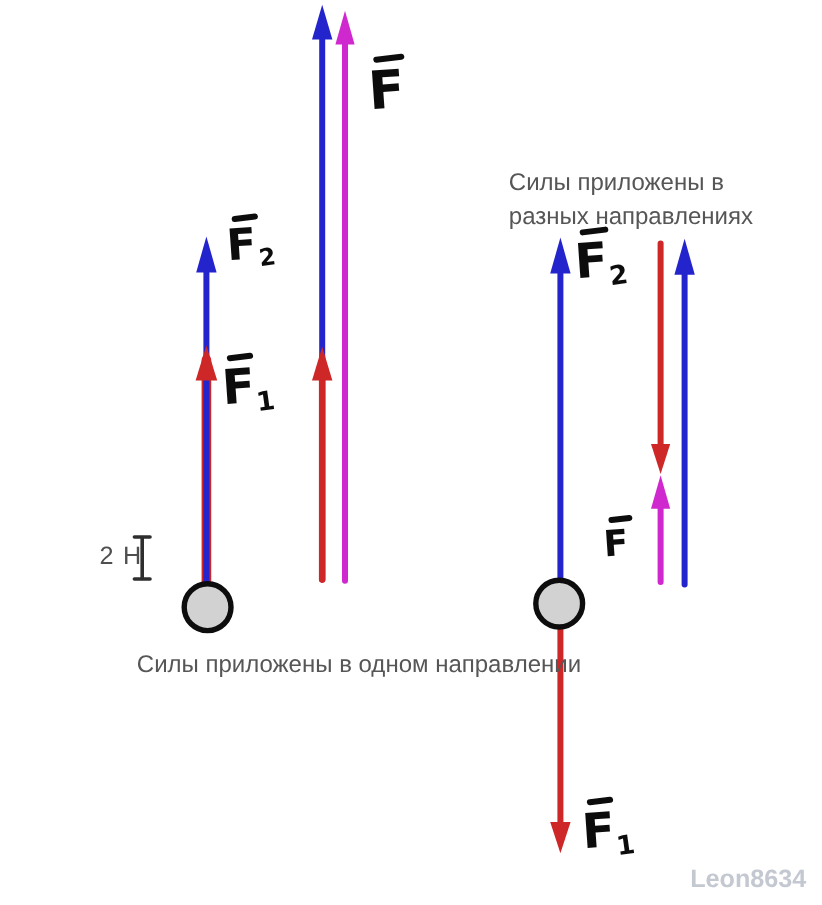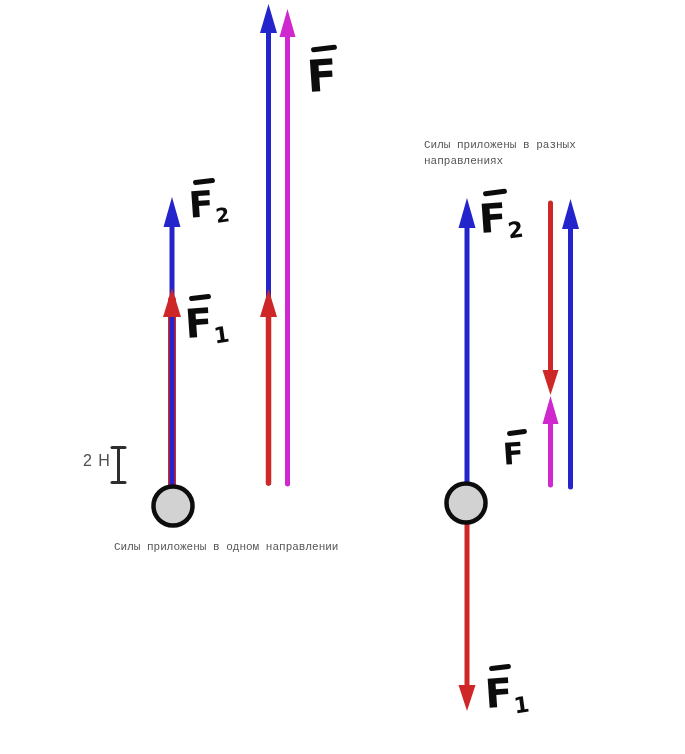--- a/index.html
+++ b/index.html
@@ -3,23 +3,23 @@
 <meta charset="utf-8">
 <style>
   html,body{margin:0;padding:0;background:#ffffff;}
   .canvas{
     position:relative;width:685px;height:754px;background:#ffffff;overflow:hidden;
     font-family:"Liberation Sans",sans-serif;
   }
   svg.layer{position:absolute;left:0;top:0;display:block;}
   .aline{fill:none;stroke-linecap:round;}
   .ahead{stroke:none;}
-  .caption{position:absolute;color:#565656;font-size:11px;line-height:1.45;font-family:Liberation Mono, monospace;}
+  .caption{position:absolute;color:#565656;font-size:20px;line-height:1.45;}
   .caption.wrap{width:228px;}
-  .scale-label{position:absolute;color:#4f4f4f;font-size:16px;letter-spacing:1px;}
+  .scale-label{position:absolute;color:#4f4f4f;font-size:21px;letter-spacing:1px;}
   .flabel{
     position:absolute;color:#0c0c0c;font-family:"DejaVu Sans",sans-serif;
     font-weight:bold;line-height:0.85;white-space:nowrap;
   }
   .fbar{display:block;height:5px;background:#0c0c0c;border-radius:3px;
         transform:rotate(-7deg);margin:0 0 6px 4px;}
   .fmain{display:inline-block;transform:rotate(-4deg);}
   .fsub{display:inline-block;font-size:55%;transform:translateY(30%) rotate(-8deg);margin-left:2px;}
   .watermark{position:absolute;right:13px;top:721px;color:#c4c8d1;
              font-weight:bold;font-size:21px;}
@@ -97,13 +97,14 @@
   <div class="flabel" style="left:485px;top:665px;font-size:40px;">
     <span class="fbar" style="width:22px;"></span><span class="fmain">F</span><span class="fsub">1</span>
   </div>
 
   <div class="scale-label" style="left:83px;top:452px;">2 Н</div>
 
   <div class="caption" style="left:67px;top:540px;margin-left:47px;">Силы приложены в одном направлении</div>
 
   <div class="caption wrap" style="left:424px;top:138px;">Силы приложены в разных направлениях</div>
 
+  <div class="watermark">Leon8634</div>
 </div>
 
 </body></html>

